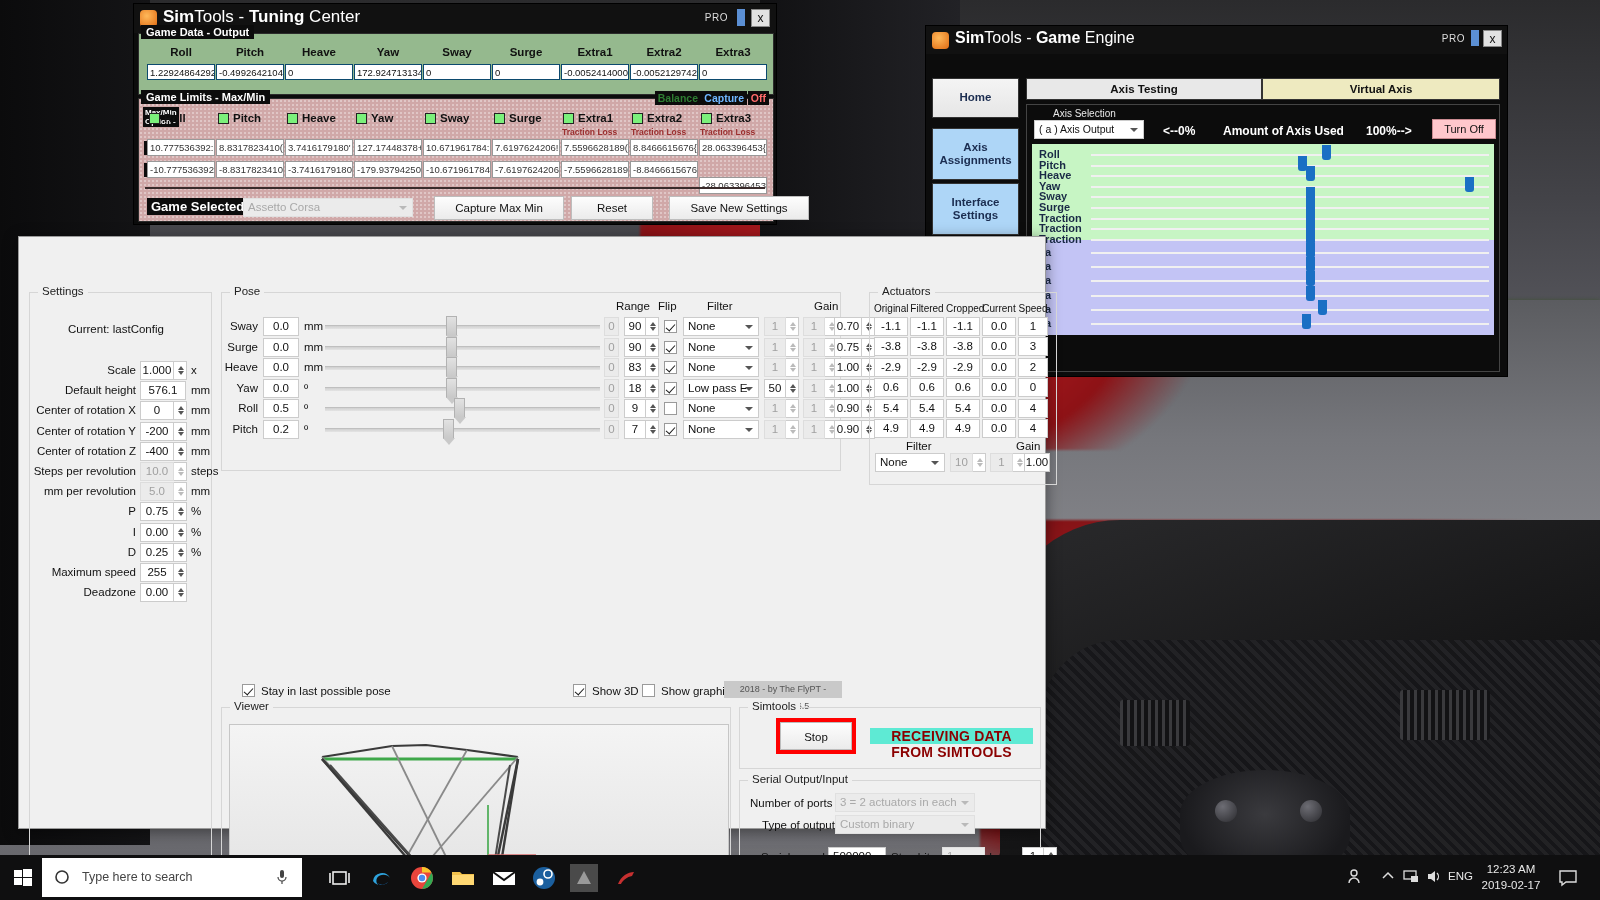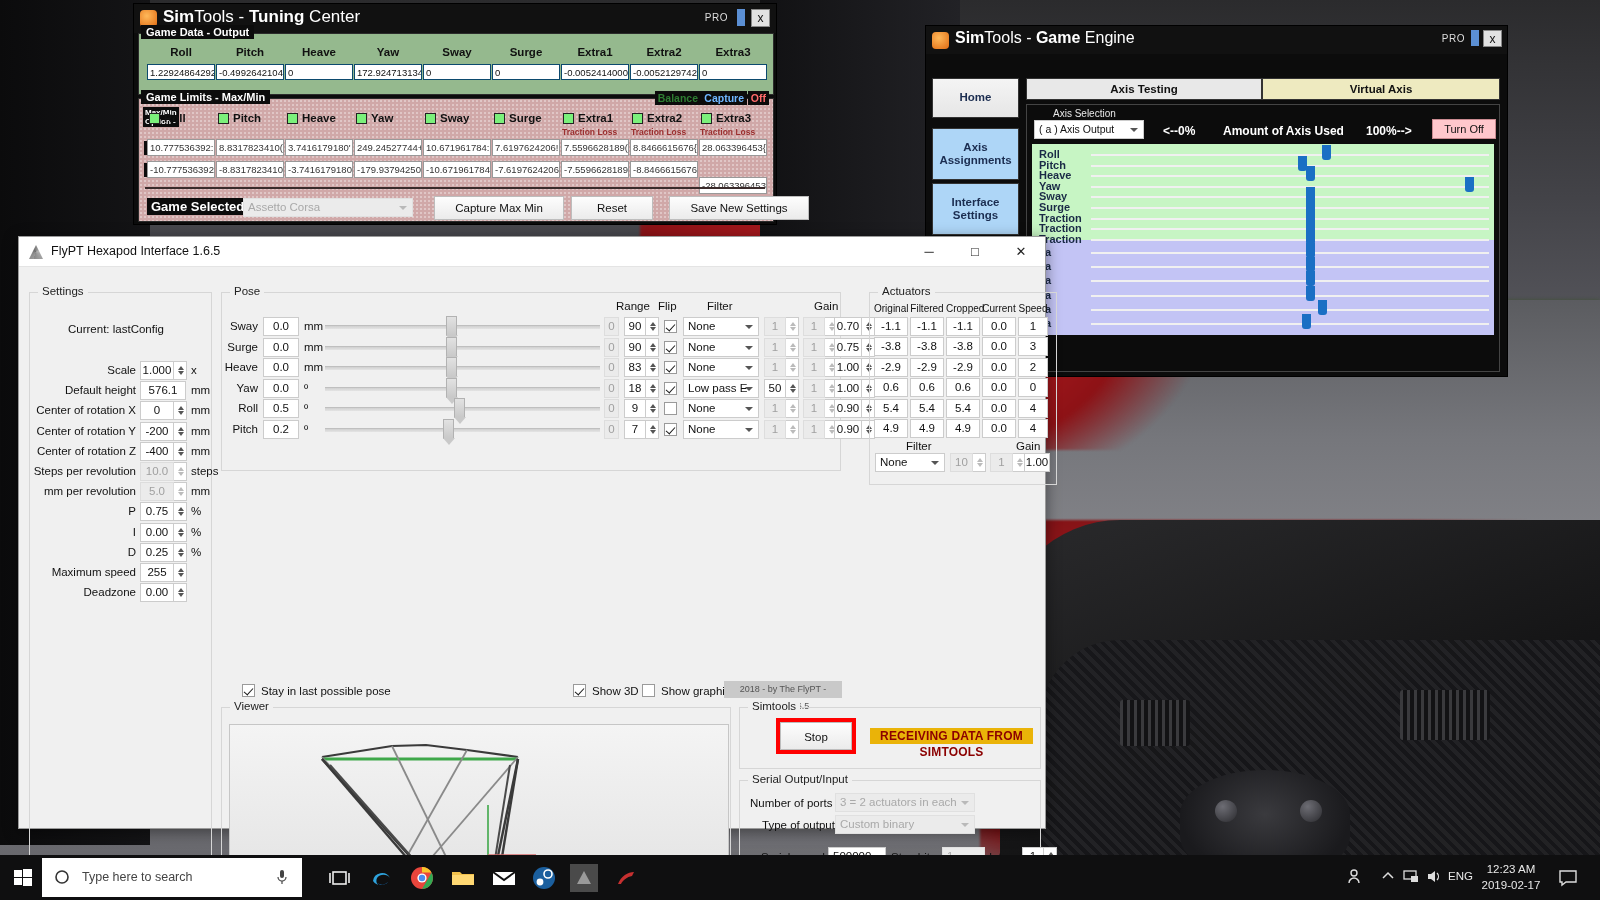--- a/index.html
+++ b/index.html
@@ -148,21 +148,21 @@
   .wb { position:absolute; top:0; width:46px; height:30px; color:#222; font-size:13px;
         text-align:center; line-height:30px; }
   .fp-menu { position:absolute; left:0; top:30px; width:100%; height:18px; background:#f0f0f0; }
   .mi { position:absolute; top:1px; font-size:12px; color:#111; padding:1px 7px; }
 
   
   #viewer { position:absolute; left:210px; top:487px; width:500px; height:336px;
             background:linear-gradient(#f4f4f4,#d2d2d2); border:1px solid #c6c6c6; }
 
   .redbox { position:absolute; border:4px solid #ff0000; }
-  .redlbl { position:absolute; background:#eab308; color:#8b0000; font-size:12px;
+  .redlbl { position:absolute; background:#5eead4; color:#8b0000; font-size:14px;
             font-weight:bold; text-align:center; letter-spacing:.2px; }
 
   
   #taskbar { position:absolute; left:0; bottom:0; width:1600px; height:45px; background:#0f0f10; }
   .tb-start { position:absolute; left:8px; top:8px; width:30px; height:29px; }
   .tb-search { position:absolute; left:42px; top:3px; width:260px; height:39px; background:#fff; }
   .tb-searchtext{ position:absolute; left:40px; top:12px; font-size:12.5px; color:#444; }
   .tb-ico { position:absolute; top:9px; width:28px; height:28px; }
   .tray { position:absolute; top:0; height:45px; color:#e9e9e9; font-size:11.5px; }
 </style>
@@ -256,21 +256,21 @@
       </div>
     <div class="gl-rowlab" style="left:5px;top:42px;">Max</div>
     <div class="gl-rowlab" style="left:5px;top:64px;">Min</div>
     <div id="gl-vals">
         <div class="gl-val" style="left: 8px; top: 40px; width: 68px;">10.777536392:</div>
         <div class="gl-val" style="left: 8px; top: 62px; width: 68px;">-10.777536392</div>
         <div class="gl-val" style="left: 77px; top: 40px; width: 68px;">8.8317823410(</div>
         <div class="gl-val" style="left: 77px; top: 62px; width: 68px;">-8.8317823410</div>
         <div class="gl-val" style="left: 146px; top: 40px; width: 68px;">3.7416179180'</div>
         <div class="gl-val" style="left: 146px; top: 62px; width: 68px;">-3.7416179180</div>
-        <div class="gl-val" style="left: 215px; top: 40px; width: 68px;">249.24527744+</div>
+        <div class="gl-val" style="left: 215px; top: 40px; width: 68px;">127.17448378+</div>
         <div class="gl-val" style="left: 215px; top: 62px; width: 68px;">-179.93794250</div>
         <div class="gl-val" style="left: 284px; top: 40px; width: 68px;">10.671961784:</div>
         <div class="gl-val" style="left: 284px; top: 62px; width: 68px;">-10.671961784</div>
         <div class="gl-val" style="left: 353px; top: 40px; width: 68px;">7.6197624206!</div>
         <div class="gl-val" style="left: 353px; top: 62px; width: 68px;">-7.6197624206</div>
         <div class="gl-val" style="left: 422px; top: 40px; width: 68px;">7.5596628189(</div>
         <div class="gl-val" style="left: 422px; top: 62px; width: 68px;">-7.5596628189</div>
         <div class="gl-val" style="left: 491px; top: 40px; width: 68px;">8.8466615676{</div>
         <div class="gl-val" style="left: 491px; top: 62px; width: 68px;">-8.8466615676</div>
         <div class="gl-val" style="left: 560px; top: 40px; width: 68px;">28.063396453{</div>
@@ -367,27 +367,20 @@
         <div class="ge-track" style="left: 64px; top: 203.8px; width: 398px;"></div>
         <div class="ge-marker" style="left: 290.86px; top: 194.8px;"></div>
         <div class="ge-rowlab" style="left: 12px; top: 212px;">6a</div>
         <div class="ge-track" style="left: 64px; top: 218px; width: 398px;"></div>
         <div class="ge-marker" style="left: 274.94px; top: 209px;"></div>
       </div>
   </div>
 </div>
 
 <div id="flypt" class="win">
-  <div class="fp-title">
-    <div class="fp-icon"></div>
-    <div class="fp-titletext">FlyPT Hexapod Interface 1.6.5</div>
-    <div class="wb" style="right:93px">─</div>
-    <div class="wb" style="right:47px">□</div>
-    <div class="wb" style="right:1px">✕</div>
-  </div>
 
 
   <div class="grp" style="left:10px;top:55px;width:183px;height:673px;">
     <div class="grp-title">Settings</div>
     <div class="lbl" style="left:38px;top:30px;">Current: lastConfig</div>
     <div id="settings-rows">
         <div class="lbl" style="left: 0px; top: 71px; width: 106px; text-align: right;">Scale</div>
         <div class="tf" style="left: 110px; top: 68px; width: 34px;">1.000</div>
         <div class="spin" style="left: 144px; top: 68px;"></div>
         <div class="lbl" style="left: 161px; top: 71px;">x</div>

